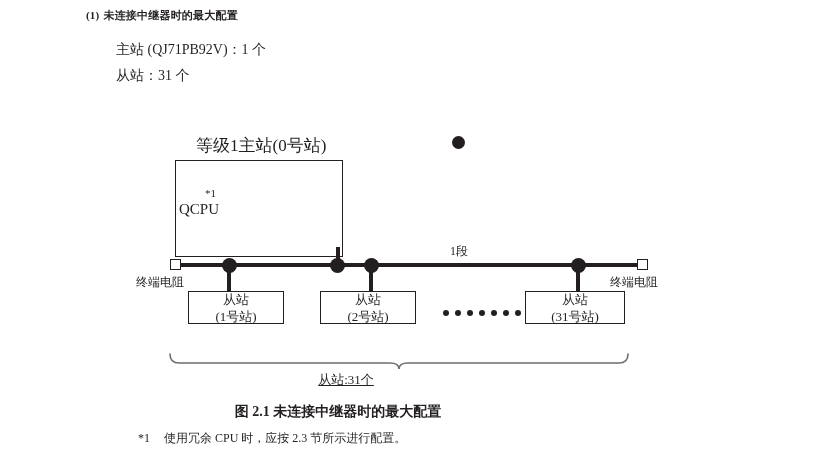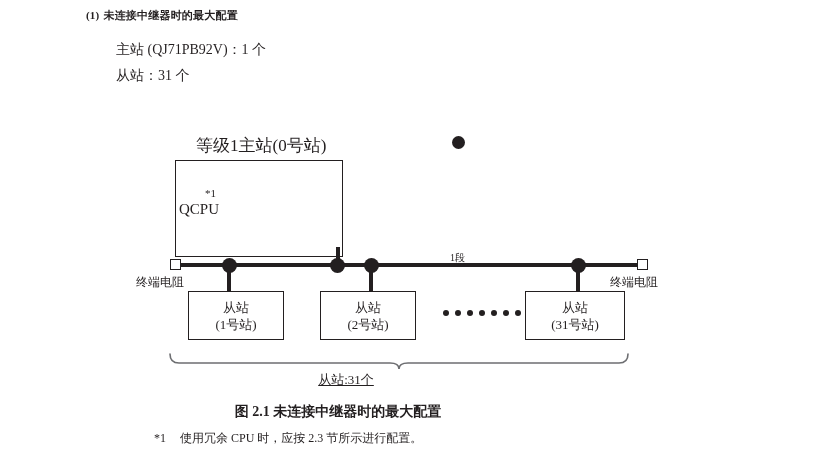--- a/index.html
+++ b/index.html
@@ -125,21 +125,21 @@
     height: 11px;
     border: 1.6px solid #231f20;
     background: #ffffff;
     box-sizing: border-box;
   }
   #term-left  { left: 170px; top: 259px; }
   #term-right { left: 637px; top: 259px; }
   #term-left-label  { left: 136px; top: 274px; font-size: 12px; white-space: nowrap; }
   #term-right-label { left: 610px; top: 274px; font-size: 12px; white-space: nowrap; }
 
-  #segment-label { left: 450px; top: 251px; font-size: 10px; white-space: nowrap; }
+  #segment-label { left: 450px; top: 243px; font-size: 12px; white-space: nowrap; }
 
   .node {
     width: 15px;
     height: 15px;
     border-radius: 50%;
     background: #231f20;
     top: 258px;
   }
   #node-1  { left: 222px; }
   #node-m  { left: 330px; }
@@ -153,21 +153,21 @@
   #drop-up-master { left: 336px; top: 247px; height: 18px; }
   #drop-1  { left: 227px; top: 265px; height: 26px; }
   #drop-2  { left: 369px; top: 265px; height: 26px; }
   #drop-31 { left: 576px; top: 265px; height: 26px; }
 
   
   .slave {
     box-sizing: border-box;
     border: 1.6px solid #231f20;
     background: #ffffff;
-    height: 49px;
+    height: 33px;
     top: 291px;
     display: flex;
     flex-direction: column;
     align-items: center;
     justify-content: center;
     font-size: 13px;
     line-height: 17px;
     white-space: nowrap;
   }
   #slave-1  { left: 188px; width: 96px; }
@@ -212,21 +212,20 @@
     text-align: center;
     font-size: 14px;
     font-weight: bold;
     white-space: nowrap;
   }
   #footnote {
     left: 138px;
     top: 430px;
     font-size: 12px;
     white-space: nowrap;
-    margin-left: 16px;
   }
   #footnote .mark { margin-right: 14px; }
 </style>
 </head>
 <body>
 
 <div id="heading" class="abs">
   <span class="num">(1)</span><span>未连接中继器时的最大配置</span>
 </div>
 

